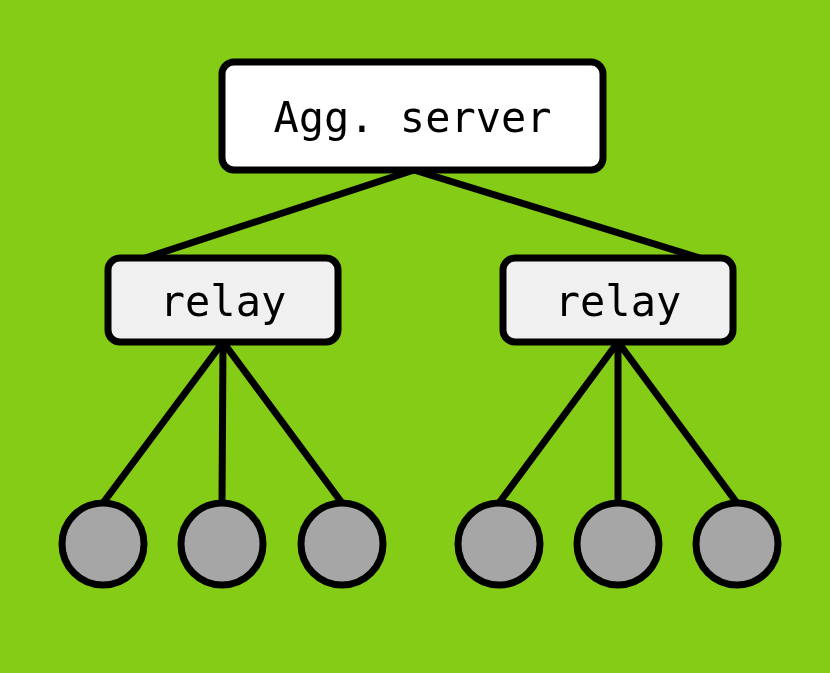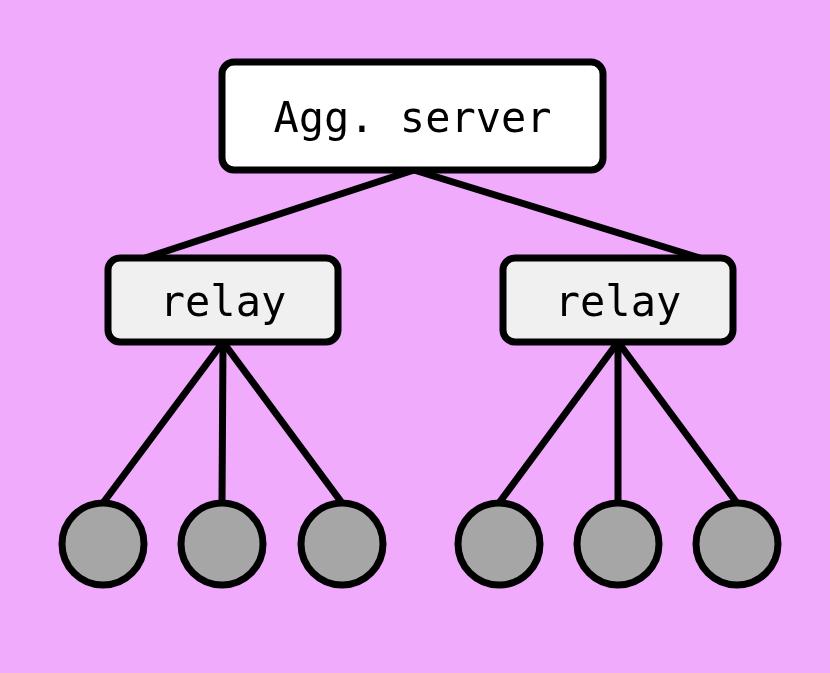--- a/index.html
+++ b/index.html
@@ -11,21 +11,21 @@
   body {
     width: 830px;
     height: 673px;
     font-family: "DejaVu Sans Mono", "Liberation Mono", monospace;
     overflow: hidden;
   }
   #diagram-root {
     position: relative;
     width: 830px;
     height: 673px;
-    background: #f0abfc;
+    background: #84cc16;
   }
   #topology-svg {
     display: block;
     width: 830px;
     height: 673px;
   }
   .edge-line {
     stroke: #000000;
     stroke-width: 7;
     stroke-linecap: round;

